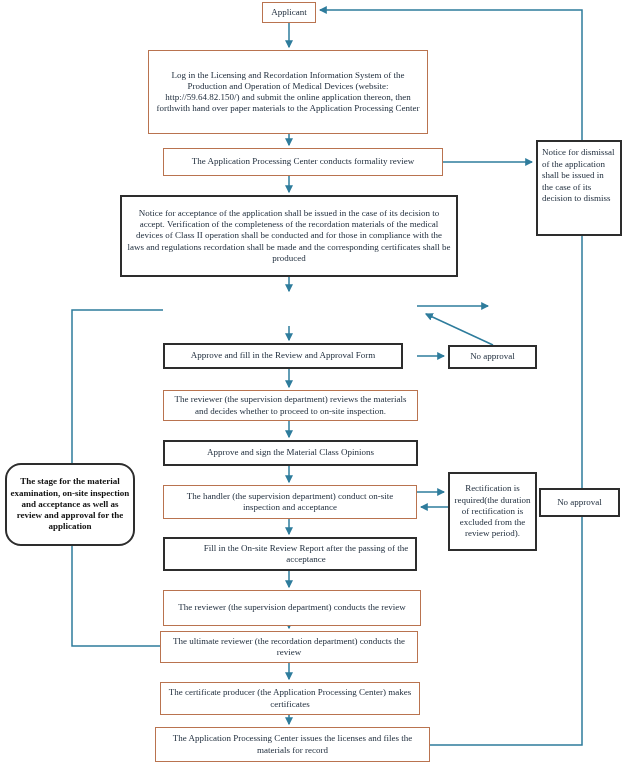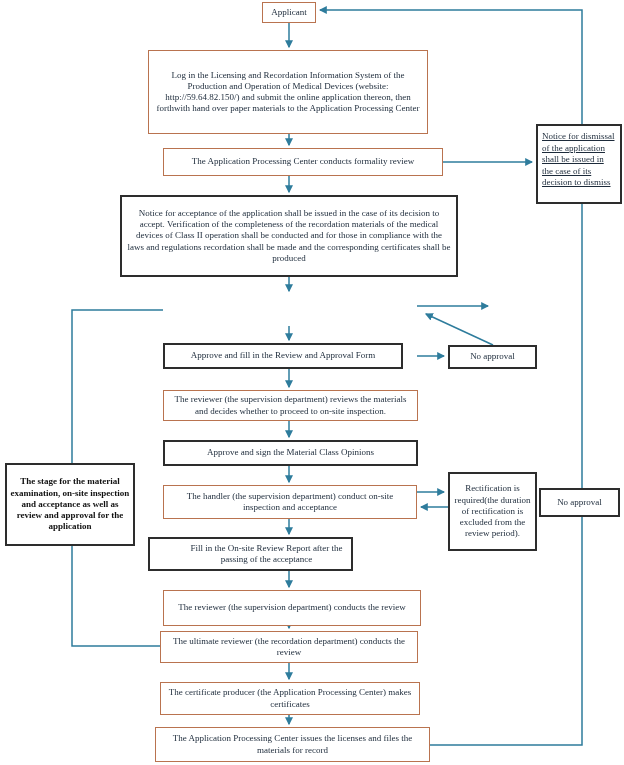--- a/index.html
+++ b/index.html
@@ -75,21 +75,21 @@
   </div>
 
   <div class="box orange" style="left:148px;top:50px;width:280px;height:84px;">
     <span>Log in the Licensing and Recordation Information System of the Production and Operation of Medical Devices (website: http://59.64.82.150/) and submit the online application thereon, then forthwith hand over paper materials to the Application Processing Center</span>
   </div>
 
   <div class="box orange" style="left:148px;top:148px;width:280px;height:28px;margin-left:15px;">
     <span>The Application Processing Center conducts formality review</span>
   </div>
 
-  <div class="box black left-align" style="left:536px;top:124px;width:86px;height:80px;line-height:1.28;text-decoration:underline;">
+  <div class="box black left-align" style="left:536px;top:140px;width:86px;height:96px;line-height:1.28;">
     <span>Notice for dismissal of the application shall be issued in the case of its decision to dismiss</span>
   </div>
 
   <div class="box black" style="left:120px;top:195px;width:338px;height:82px;padding:1px 5px;">
     <span>Notice for acceptance of the application shall be issued in the case of its decision to accept. Verification of the completeness of the recordation materials of the medical devices of Class II operation shall be conducted and for those in compliance with the laws and regulations recordation shall be made and the corresponding certificates shall be produced</span>
   </div>
 
 
   <div class="box black" style="left:163px;top:343px;width:240px;height:26px;">
     <span>Approve and fill in the Review and Approval Form</span>
@@ -112,37 +112,37 @@
   </div>
 
   <div class="box black" style="left:448px;top:472px;width:89px;height:79px;padding:2px 2px;">
     <span>Rectification is required(the duration of rectification is excluded from the review period).</span>
   </div>
 
   <div class="box black" style="left:539px;top:488px;width:81px;height:29px;">
     <span>No approval</span>
   </div>
 
-  <div class="box black" style="left:148px;top:537px;width:205px;height:34px;padding-left:36px;">
+  <div class="box black" style="left:163px;top:537px;width:254px;height:34px;padding-left:36px;">
     <span>Fill in the On-site Review Report after the passing of the acceptance</span>
   </div>
 
   <div class="box orange" style="left:163px;top:590px;width:258px;height:36px;padding:1px 2px;">
     <span>The reviewer (the supervision department) conducts the review</span>
   </div>
 
   <div class="box orange" style="left:160px;top:631px;width:258px;height:32px;">
     <span>The ultimate reviewer (the recordation department) conducts the review</span>
   </div>
 
   <div class="box orange" style="left:160px;top:682px;width:260px;height:33px;">
     <span>The certificate producer (the Application Processing Center) makes certificates</span>
   </div>
 
   <div class="box orange" style="left:155px;top:727px;width:275px;height:35px;padding:1px 3px;justify-content:flex-end;">
     <span>The Application Processing Center issues the licenses and files the materials for record</span>
   </div>
 
-  <div class="box black bold" style="left:5px;top:463px;width:130px;height:83px;padding:2px 3px;">
+  <div class="box black bold" style="left:5px;top:463px;width:130px;height:83px;padding:2px 3px;border-radius:16px;">
     <span>The stage for the material examination, on-site inspection and acceptance as well as review and approval for the application</span>
   </div>
 
 </div>
 
 </body></html>

